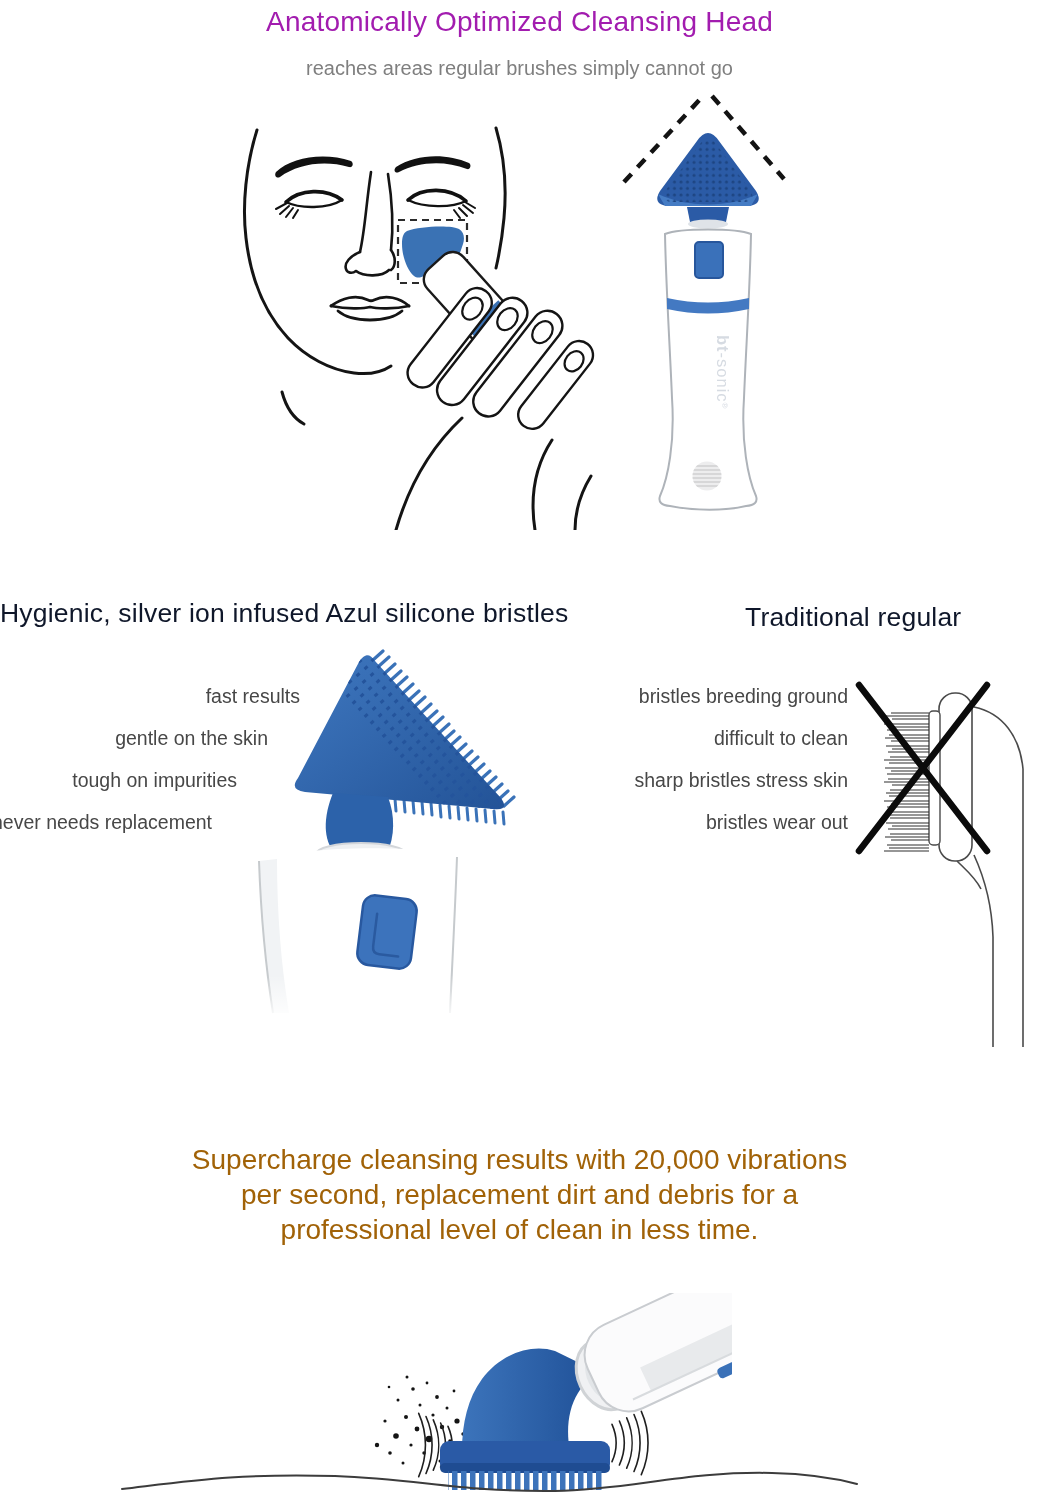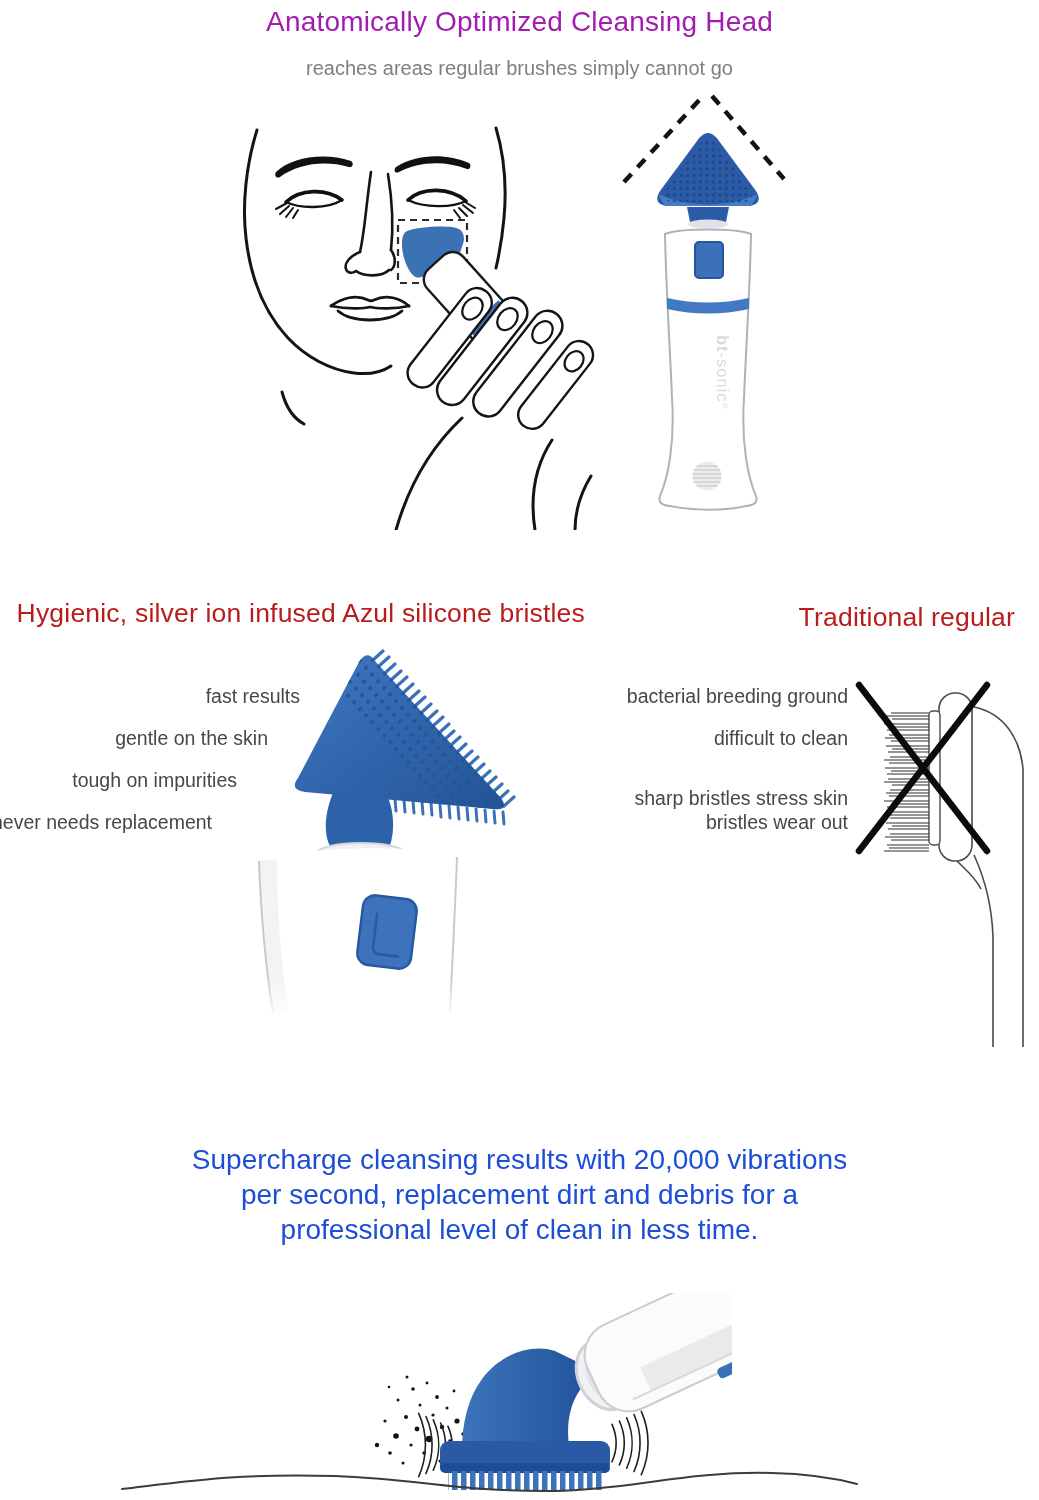--- a/index.html
+++ b/index.html
@@ -9,28 +9,28 @@
   }
   .abs{position:absolute;}
   .title{
     width:1039px;text-align:center;font-size:28px;font-weight:300;
     color:#a21caf;letter-spacing:.2px;
   }
   .subtitle{
     width:1039px;text-align:center;font-size:20px;font-weight:300;color:#7f7f7f;
   }
   .section-heading{
-    font-size:26.5px;font-weight:300;color:#b91c1c;text-align:right;letter-spacing:.2px;
+    font-size:26.5px;font-weight:300;color:#0f172a;text-align:left;letter-spacing:.2px;
   }
   .bullet{
     font-size:19.5px;color:#474747;white-space:nowrap;
   }
   .paragraph{
     width:1039px;text-align:center;font-size:28px;line-height:35px;
-    font-weight:300;color:#1d4ed8;
+    font-weight:300;color:#a16207;
   }
   svg{display:block;}
 </style>
 </head>
 <body>
 
 <div id="canvas">
 
   <div class="abs title" style="top:6px;left:0;">Anatomically Optimized Cleansing Head</div>
   <div class="abs subtitle" style="top:57px;left:0;">reaches areas regular brushes simply cannot go</div>
@@ -144,23 +144,23 @@
   </svg>
 
   <div class="abs section-heading" style="left:0;top:598px;width:585px;">Hygienic, silver ion infused Azul silicone bristles</div>
   <div class="abs section-heading" style="left:745px;top:602px;width:270px;">Traditional regular</div>
 
   <div class="abs bullet" style="top:685px;right:739px;">fast results</div>
   <div class="abs bullet" style="top:727px;right:771px;margin-left:40px;">gentle on the skin</div>
   <div class="abs bullet" style="top:769px;right:802px;">tough on impurities</div>
   <div class="abs bullet" style="top:811px;right:827px;">never needs replacement</div>
 
-  <div class="abs bullet" style="top:685px;right:191px;">bacterial breeding ground</div>
+  <div class="abs bullet" style="top:685px;right:191px;">bristles breeding ground</div>
   <div class="abs bullet" style="top:727px;right:191px;">difficult to clean</div>
-  <div class="abs bullet" style="top:787px;right:191px;text-align:center;">sharp bristles stress skin</div>
+  <div class="abs bullet" style="top:769px;right:191px;text-align:center;">sharp bristles stress skin</div>
   <div class="abs bullet" style="top:811px;right:191px;">bristles wear out</div>
 
   <svg class="abs" style="left:245px;top:645px;" width="320" height="375" viewBox="0 0 320 375">
     <defs>
       <linearGradient id="md-head" x1="0" y1="0" x2="1" y2="1">
         <stop offset="0" stop-color="#3f78c0"></stop>
           <stop offset="1" stop-color="#235397"></stop>
       </linearGradient>
       <clipPath id="md-headclip">
         <path d="M114 17 Q122 4 130 16 L255 152 Q266 166 248 164 L60 147 Q44 145 53 133 Z"></path>

